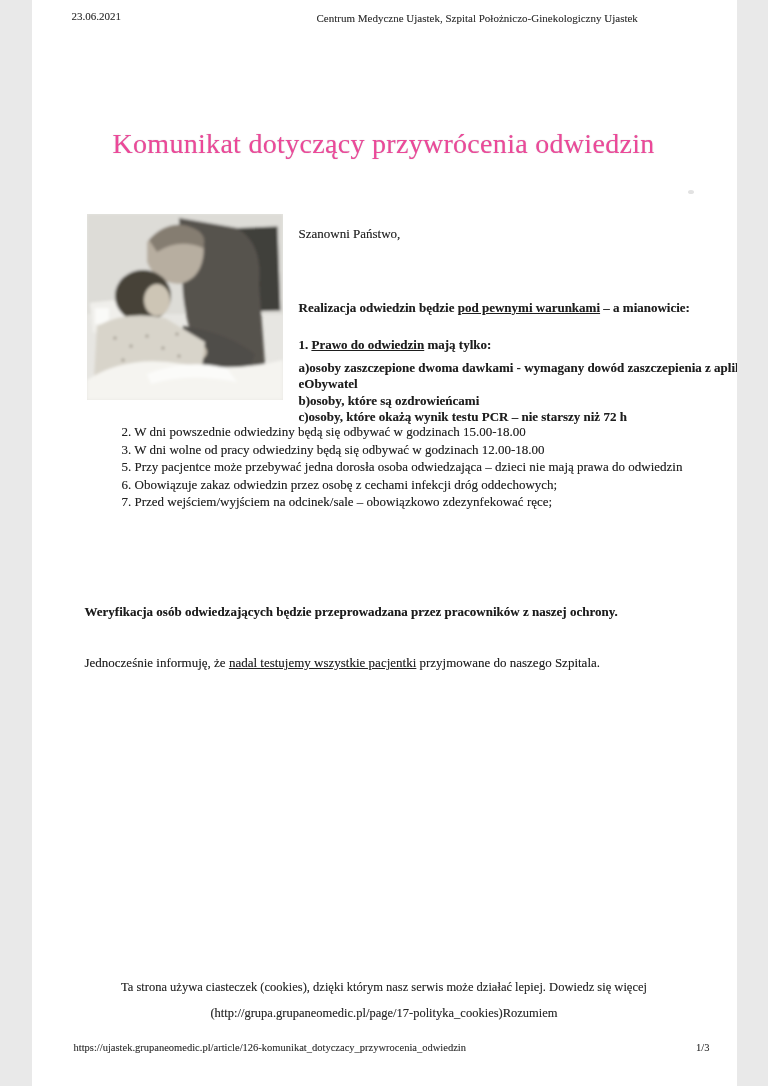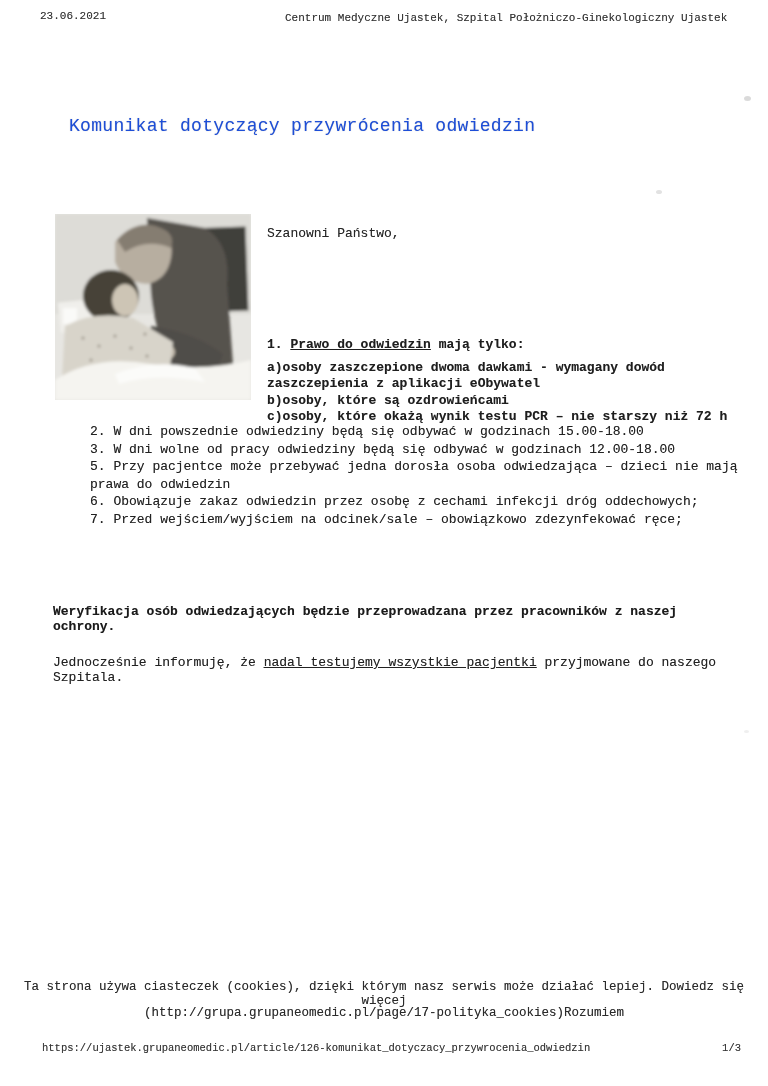--- a/index.html
+++ b/index.html
@@ -1,37 +1,37 @@
 <!DOCTYPE html>
 <html lang="pl"><head>
 <meta charset="utf-8">
 <style>
   html,body{margin:0;padding:0;background:#e9e9e9;}
   .page{
     position:relative;
-    width:768px;height:1086px;
+    width:705px;height:1086px;
     margin:0 auto;
     background:#ffffff;
-    font-family:Liberation Mono, monospace;
+    font-family:Liberation Serif, serif;
     color:#262626;
     overflow:hidden;
   }
   .scan-text{ text-shadow:0 0 0.6px rgba(45,45,45,.45); }
   .print-header-date{
     position:absolute;left:40px;top:10px;
     font-size:11px;color:#343434;
   }
   .print-header-title{
     position:absolute;left:285px;top:12px;
     font-size:11px;color:#343434;
   }
   .doc-title{
     position:absolute;left:69px;top:116px;
-    font-size:18px;font-weight:400;color:#1d4ed8;
-    letter-spacing:.3px;margin:0;
+    font-size:28px;font-weight:400;color:#ec4899;
+    letter-spacing:.3px;margin:12px;
     text-shadow:0 0 1px rgba(140,140,140,.5);
   }
   .photo{
     position:absolute;left:55px;top:214px;width:196px;height:186px;
     overflow:hidden;background:#e9e8e4;
   }
   .col-text{position:absolute;left:267px;width:470px;font-size:13px;line-height:16px;}
   .greeting{top:213px;}
   .intro{top:265px;}
   .conditions{top:287px;font-weight:bold;color:#1e1e1e;}
@@ -124,20 +124,21 @@
 
         <path d="M0 166 Q40 140 96 150 Q150 158 196 146 L196 186 L0 186 Z" fill="#f5f4f0"></path>
         <path d="M60 160 Q100 144 140 154 L150 168 Q100 158 64 170 Z" fill="#fbfbf9"></path>
       </g>
     </svg>
   </div>
 
   <p class="col-text greeting scan-text">Szanowni Państwo,</p>
 
 
+  <p class="col-text conditions scan-text"><span>Realizacja odwiedzin będzie </span><span class="underline">pod pewnymi warunkami</span><span> – a mianowicie:</span></p>
 
   <div class="col-text rule1 scan-text">
     <div><span>1. </span><span class="underline">Prawo do odwiedzin</span><span> mają tylko:</span></div>
     <div class="sub">
       <div>a)osoby zaszczepione dwoma dawkami -  wymagany dowód zaszczepienia z aplikacji eObywatel</div>
       <div>b)osoby, które są ozdrowieńcami</div>
       <div>c)osoby, które okażą wynik testu PCR – nie starszy niż  72 h</div>
     </div>
   </div>
 

